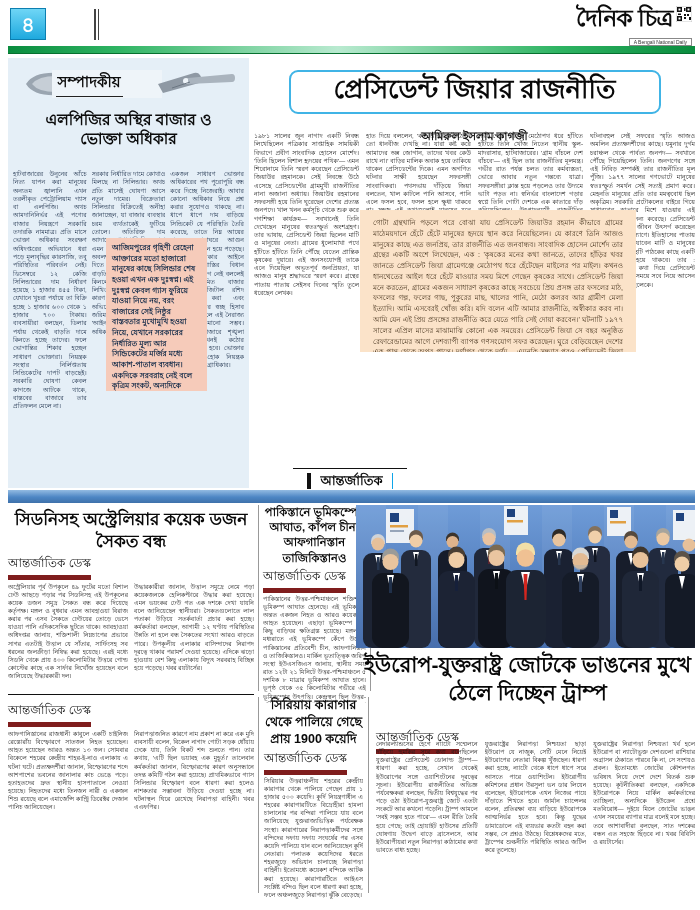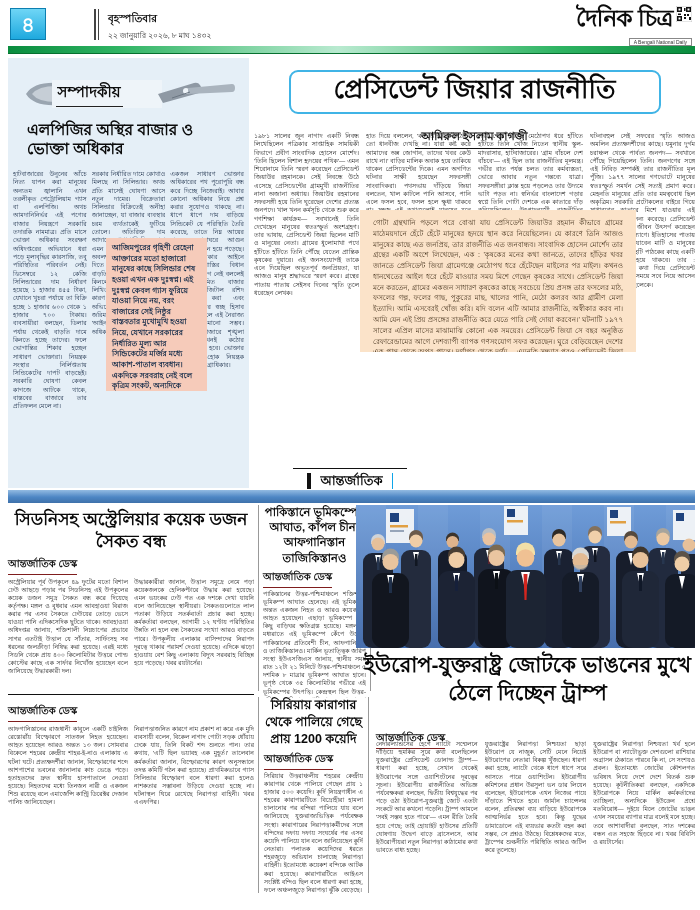--- a/index.html
+++ b/index.html
@@ -25,24 +25,24 @@
   .tagline { display:inline-block; border:1px solid #888; font-size:5px; color:#333;
     padding:0 4px; margin-top:1px; }
 
   .green-bar { position:absolute; left:8px; right:5px; top:46px; height:8px;
     background:linear-gradient(90deg,#0a8c3e,#2fb463 16%,#b9ead0 48%,#2fb463 80%,#0a8c3e);
     border-bottom:1px solid #06702f; }
 
   
   .editorial { position:absolute; left:8px; top:58px; width:241px; height:430px;
     background:#e5eff7; padding:5px; }
-  .ed-banner { position:relative; width:214px; height:38px; margin:12px auto 0; }
+  .ed-banner { position:relative; width:214px; height:38px; margin:2px auto 0; }
   .ed-banner-label { position:absolute; left:34px; top:5px; font-size:15px; font-weight:800;
     color:#0d0d0d; border-bottom:1.5px solid #222; padding:0 2px 1px; background:transparent; }
-  .ed-headline { margin-top:8px; text-align:left; font-size:15.5px; font-weight:800;
+  .ed-headline { margin-top:8px; text-align:center; font-size:15.5px; font-weight:800;
     line-height:1.2; color:#0b0b0b; padding:0 14px; }
   .ed-body { position:absolute; left:5px; right:5px; top:112px; bottom:6px; display:flex; gap:5px; }
   .ed-col { flex:1; font-size:6.2px; line-height:1.34; text-align:justify; color:#102440; overflow:hidden; }
   .ed-quote { position:absolute; left:98px; top:180px; width:101px; height:153px;
     background:#f6cbba; padding:5px 6px; font-size:7.6px; font-weight:600; color:#122a48;
     line-height:1.4; overflow:hidden; text-align:left; }
 
   
   .oped { position:absolute; left:254px; top:58px; width:441px; height:430px; }
   .oped-headline-box { margin:12px auto; width:372px; border:2px solid #40b4e6; border-radius:9px;
@@ -58,21 +58,21 @@
 
   
   .intl-band { position:absolute; left:0; right:0; top:468px; text-align:center; }
   .intl-inner { display:inline-block; border-top:1.5px solid #111; padding:2px 14px 0; }
   .intl-label { display:inline-block; font-size:13px; font-weight:800; color:#0c0c0c;
     border-left:4px solid #111; border-right:1px solid #0ea5e9; padding:0 9px; line-height:1.2; }
   .blue-bar { position:absolute; left:8px; right:5px; top:490px; height:13px;
     background:linear-gradient(180deg,#93bbe2 0%,#4d86c4 55%,#3e71aa 100%); }
 
   
-  .desk { font-size:10px; font-weight:700; color:#111; border-bottom:1px solid #7f1d1d;
+  .desk { font-size:12px; font-weight:400; color:#111; border-bottom:5px solid #7f1d1d;
     display:inline-block; padding-bottom:1px; }
   .bcol { flex:1; font-size:6.1px; line-height:1.34; text-align:justify; color:#1a1a1a; overflow:hidden; }
 
   .sydney { position:absolute; left:8px; top:509px; width:246px; }
   .sydney .hl { font-size:17px; font-weight:800; text-align:center; line-height:1.28; color:#090909; }
   .sydney .cols { display:flex; gap:6px; height:110px; margin-top:3px; }
 
   .rule-left { position:absolute; left:8px; top:694px; width:246px; border-top:1.2px solid #111; }
 
   .afghan { position:absolute; left:8px; top:700px; width:246px; }
@@ -98,24 +98,20 @@
   .trump-body { position:absolute; left:376px; top:740px; width:319px; height:148px; display:flex; gap:7px; }
 </style>
 </head>
 <body>
 
 <div class="page">
 
   <div class="hdr">
     <div class="pagenum">৪</div>
     <div class="hdr-div"></div>
-    <div class="dates">
-      <div class="weekday">বৃহস্পতিবার</div>
-      <div class="dateline">২২ জানুয়ারি ২০২৬, ৮ মাঘ ১৪৩২</div>
-    </div>
     <div class="logo-wrap">
       <div class="logo-row">
         <span class="logo">দৈনিক চিত্র</span>
         <svg width="16" height="16" viewBox="0 0 16 16" aria-hidden="true">
           <rect width="16" height="16" fill="#fff" stroke="#999" stroke-width="0.5"></rect>
           <rect x="1" y="1" width="5" height="5" fill="#111"></rect>
             <rect x="2.5" y="2.5" width="2" height="2" fill="#fff"></rect>
           <rect x="10" y="1" width="5" height="5" fill="#111"></rect>
             <rect x="11.5" y="2.5" width="2" height="2" fill="#fff"></rect>
           <rect x="1" y="10" width="5" height="5" fill="#111"></rect>
@@ -195,21 +191,21 @@
     </div>
   </div>
 
   <div class="pakistan">
     <div class="hl">পাকিস্তানে ভূমিকম্পের আঘাত, কাঁপল চীন-আফগানিস্তান তাজিকিস্তানও</div>
     <span class="desk">আন্তর্জাতিক ডেস্ক</span>
     <div class="body1">পাকিস্তানের উত্তর-পশ্চিমাঞ্চলে শক্তিশালী ভূমিকম্প আঘাত হেনেছে। এই ভূমিকম্পে অন্তত একজন নিহত ও আরও কয়েকজন আহত হয়েছেন। এছাড়া ভূমিকম্পে বেশ কিছু বাড়িঘর ক্ষতিগ্রস্ত হয়েছে। মঙ্গলবার মধ্যরাতে এই ভূমিকম্পে কেঁপে উঠেছে পাকিস্তানের প্রতিবেশী চীন, আফগানিস্তান ও তাজিকিস্তানও। মার্কিন ভূতাত্ত্বিক জরিপ সংস্থা ইউএসজিএস জানায়, স্থানীয় সময় রাত ১২টা ২১ মিনিটে উত্তর-পশ্চিমাঞ্চলে ৫ দশমিক ৮ মাত্রার ভূমিকম্প আঘাত হানে। ভূপৃষ্ঠ থেকে ৩৫ কিলোমিটার গভীরে এই ভূমিকম্পের উৎপত্তি। কেন্দ্রস্থল ছিল উত্তর-পশ্চিম কোহিস্তান। পাকিস্তানের আবহাওয়া অফিসের (পিএমডি) মতে, ভূমিকম্পটির মাত্রা ছিল ৫.৮ এবং ভূপৃষ্ঠের ১০ কিলোমিটার গভীরে উৎপত্তি হয়েছে। পাহাড় থেকে পাথর ধসে পড়ে একজন নিহত হয়েছেন।</div>
   </div>
 
   <div class="syria">
-    <div class="hl">সিরিয়ায় কারাগার থেকে পালিয়ে গেছে প্রায় 1200 কয়েদি</div>
+    <div class="hl">সিরিয়ায় কারাগার থেকে পালিয়ে গেছে প্রায় 1900 কয়েদি</div>
     <span class="desk">আন্তর্জাতিক ডেস্ক</span>
     <div class="body1">সিরিয়ার উত্তরাঞ্চলীয় শহরের কেন্দ্রীয় কারাগার থেকে পালিয়ে গেছেন প্রায় ১ হাজার ৫০০ কয়েদি। কুর্দি নিয়ন্ত্রণাধীন এ শহরের কারাগারটিতে বিদ্রোহীরা হামলা চালানোর পর বন্দিরা পালিয়ে যায় বলে জানিয়েছে যুক্তরাজ্যভিত্তিক পর্যবেক্ষক সংস্থা। কারাগারের নিরাপত্তাকর্মীদের সঙ্গে বন্দিদের দফায় দফায় সংঘর্ষের পর এসব কয়েদি পালিয়ে যান বলে জানিয়েছেন কুর্দি নেতারা। পলাতক কয়েদিদের ধরতে শহরজুড়ে অভিযান চালাচ্ছে নিরাপত্তা বাহিনী। ইতোমধ্যে কয়েকশ বন্দিকে আটক করা হয়েছে। কারাগারটিতে আইএস সংশ্লিষ্ট বন্দিও ছিল বলে ধারণা করা হচ্ছে, ফলে অঞ্চলজুড়ে নিরাপত্তা ঝুঁকি বেড়েছে।</div>
   </div>
 
   <div class="photo">
     <svg width="339" height="143" viewBox="0 0 339 143" aria-hidden="true">
       <defs>
         <linearGradient id="pbg" x1="0" y1="0" x2="0" y2="1">
           <stop offset="0" stop-color="#6f9cd8"></stop>
             <stop offset="1" stop-color="#3c66a8"></stop>

